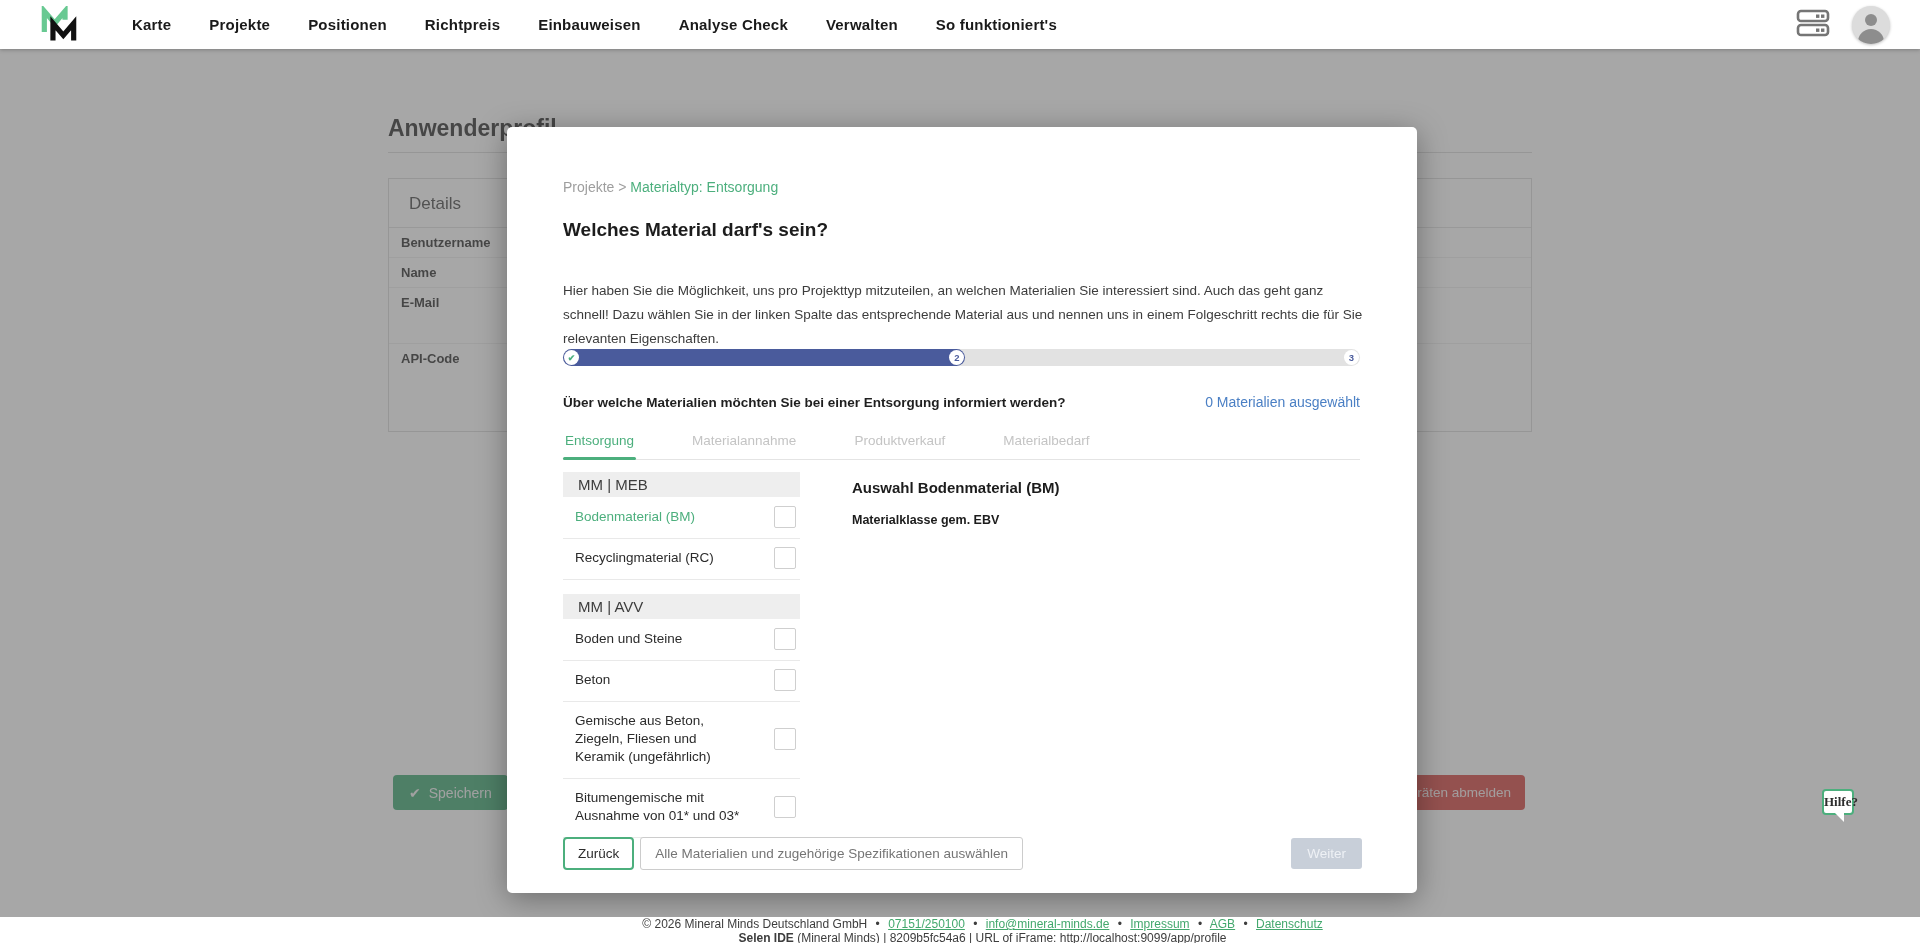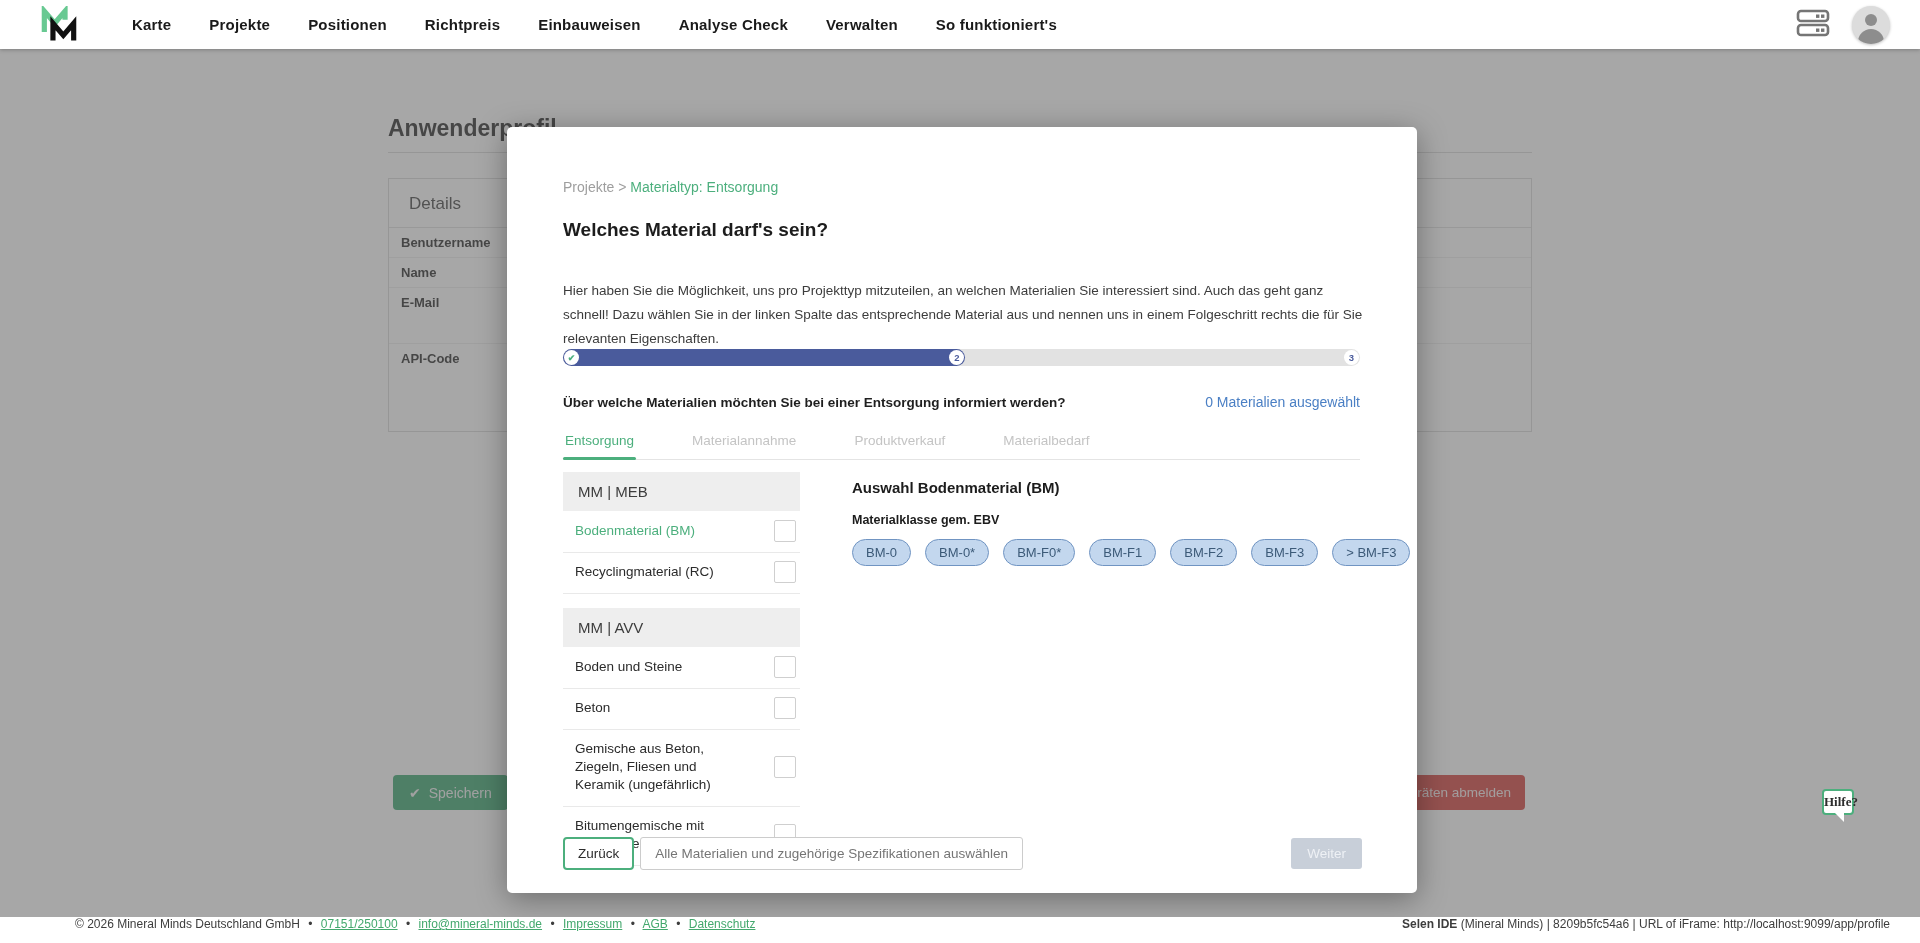--- a/index.html
+++ b/index.html
@@ -68,21 +68,21 @@
   .m-question { font-size:13.5px; font-weight:700; color:#1f1f1f; }
   .m-count { font-size:14px; font-weight:500; color:#4a7fc4; cursor:pointer; }
   .m-tabs { position:absolute; left:56px; top:300px; width:797px; display:flex; gap:54px;
     border-bottom:1px solid #e4e4e4; }
   .m-tab { font-size:13.5px; color:#c4c4c4; padding:6px 2px 11px 2px; cursor:pointer; position:relative; }
   .m-tab.active { color:#4caf7d; }
   .m-tab.active::after { content:""; position:absolute; left:0; right:0; bottom:-1px; height:3px;
     background:#4caf7d; border-radius:2px; }
 
   .m-left { position:absolute; left:56px; top:345px; width:237px; }
-  .grp-header { background:#eeeeee; font-size:15px; color:#3d3d3d; padding:11px 15px; margin-bottom:1px; }
+  .grp-header { background:#eeeeee; font-size:15px; color:#3d3d3d; padding:4px 15px; margin-bottom:1px; }
   .mat-row { display:flex; align-items:center; justify-content:space-between;
     border-bottom:1px solid #e9e9e9; padding:7px 4px 9px 12px; min-height:35px; cursor:pointer; }
   .mat-label { font-size:13.5px; color:#2b2b2b; line-height:18px; padding:3px 0; max-width:172px; }
   .mat-row.active .mat-label { color:#4caf7d; }
   .checkbox { width:22px; height:22px; border:1px solid #cfcfcf; border-radius:2px; background:#fff;
     flex:0 0 auto; cursor:pointer; }
   .grp-gap { height:14px; }
 
   .m-right { position:absolute; left:345px; top:352px; width:510px; }
   .m-right-title { font-size:15px; font-weight:700; color:#1c1c1c; }
@@ -95,21 +95,21 @@
   .btn-back { background:#fff; border:2px solid #4caf7d; border-radius:4px; padding:7px 13px;
     font-size:13.5px; color:#2d2d2d; cursor:pointer; font-family:inherit; }
   .btn-selectall { background:#fff; border:1px solid #ccc; border-radius:3px; padding:8px 14px;
     margin-left:6px; font-size:13.5px; color:#757575; cursor:pointer; font-family:inherit; }
   .btn-next { margin-left:auto; background:#c8cfd9; border:none; border-radius:3px; padding:8px 16px;
     font-size:13.5px; color:#eef1f5; cursor:default; font-family:inherit; }
 
   
   .footer { position:absolute; left:0; bottom:0; width:1920px; height:26px; background:#fff; z-index:40;
     display:flex; align-items:center; justify-content:space-between; padding:0 30px 12px 75px;
-    font-size:12px; color:#3d3d3d; }
+    font-size:12px; color:#3d3d3d;flex-direction:column; }
   .footer a { color:#43a86d; text-decoration:underline; cursor:pointer; }
   .f-sep { margin:0 5px; color:#3d3d3d; }
   .f-right b { font-weight:700; }
 </style>
 </head>
 <body>
 
 <header class="topnav">
   <span class="logo">
     <svg width="38" height="38" viewBox="0 0 44 44">
@@ -229,29 +229,20 @@
     </div>
     <div class="mat-row">
       <span class="mat-label">Bitumengemische mit Ausnahme von 01* und 03*</span>
       <span class="checkbox"></span>
     </div>
   </div>
 
   <div class="m-right">
     <div class="m-right-title">Auswahl Bodenmaterial (BM)</div>
     <div class="m-right-sub">Materialklasse gem. EBV</div>
-    <div class="chips">
-      <span class="chip">BM-0</span>
-      <span class="chip">BM-0*</span>
-      <span class="chip">BM-F0*</span>
-      <span class="chip">BM-F1</span>
-      <span class="chip">BM-F2</span>
-      <span class="chip">BM-F3</span>
-      <span class="chip">&gt; BM-F3</span>
-    </div>
   </div>
 
   <div class="m-footer">
     <button class="btn-back">Zurück</button>
     <button class="btn-selectall">Alle Materialien und zugehörige Spezifikationen auswählen</button>
     <button class="btn-next" disabled="">Weiter</button>
   </div>
 </div>
 
 <footer class="footer">

